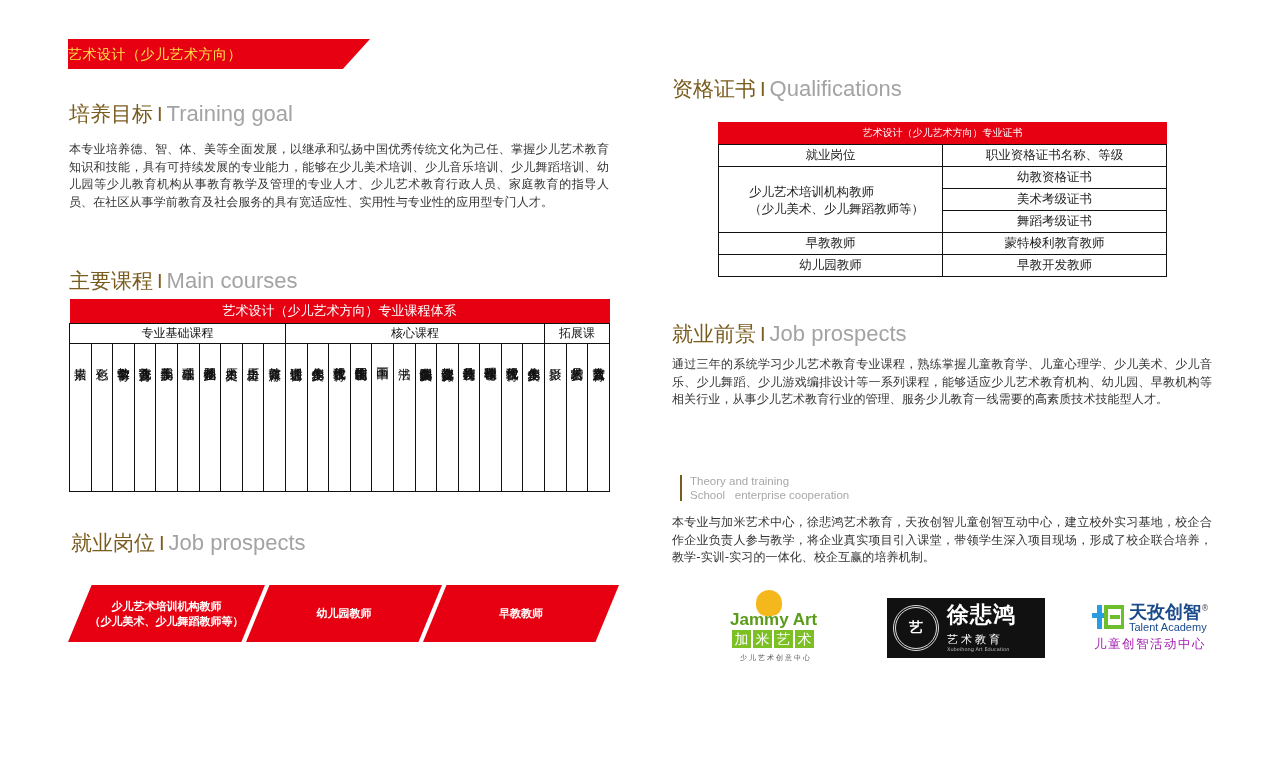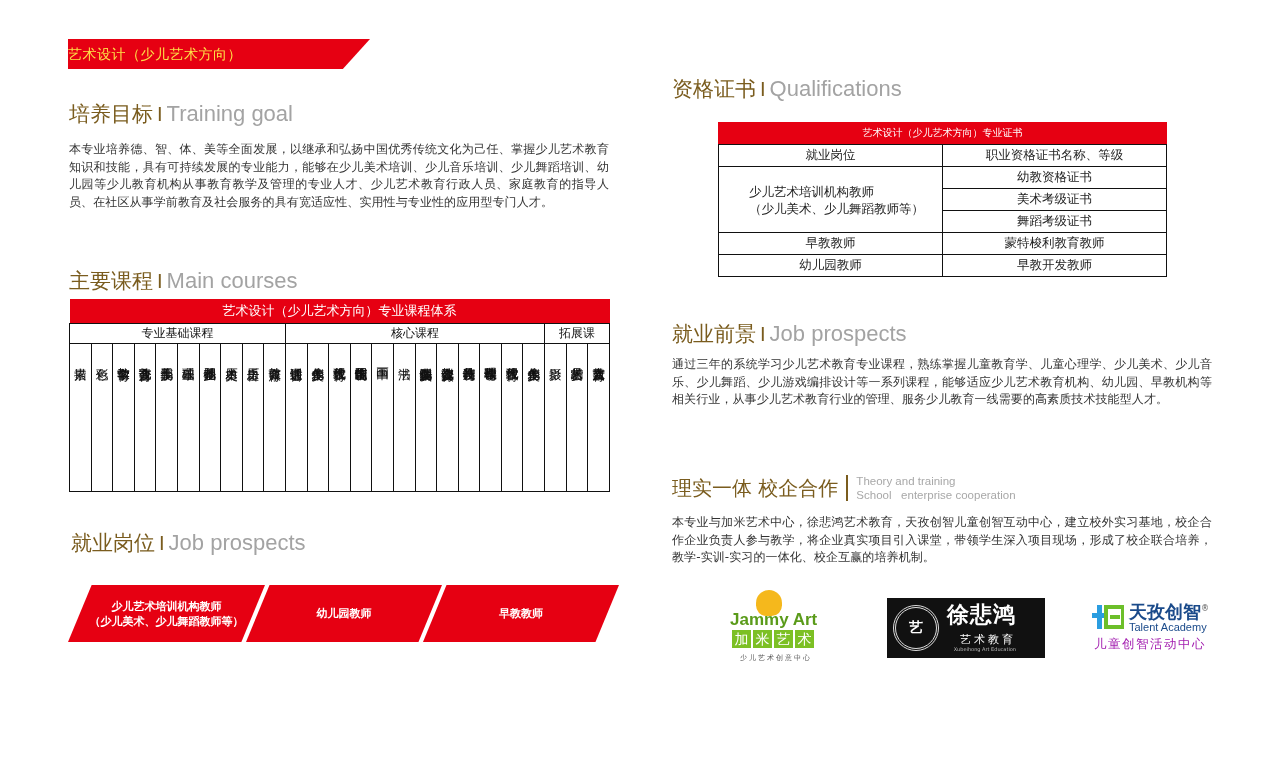--- a/index.html
+++ b/index.html
@@ -66,21 +66,21 @@
   
   .logo-jammy { left: 728px; top: 590px; width: 96px; height: 80px; }
   .jammy-en { color: #5a9b1a; font-family: "Liberation Sans", sans-serif; font-size: 17px; font-weight: bold; position: absolute; top: 20px; left: 2px; white-space: nowrap; }
   .jammy-figure { position: absolute; left: 28px; top: 0; width: 26px; height: 26px; background: #f5b81c; border-radius: 50% 50% 40% 40%; }
   .jammy-cn { position: absolute; top: 40px; left: 4px; display: flex; gap: 2px; }
   .jammy-cn span { background: #7cc024; color: #fff; width: 19px; height: 18px; text-align: center; font-size: 14px; line-height: 18px; }
   .jammy-sub { position: absolute; top: 63px; left: 12px; font-size: 7px; color: #555; letter-spacing: 2px; white-space: nowrap; }
 
   .logo-xu { left: 887px; top: 598px; width: 158px; height: 60px; background: #111; color: #fff; display: flex; align-items: center; padding-left: 6px; }
   .xu-emblem { width: 46px; height: 46px; border: 3px double #ddd; border-radius: 50%; display: flex; align-items: center; justify-content: center; font-size: 14px; font-weight: bold; }
-  .xu-text { margin-left: 8px; text-align: right; }
+  .xu-text { margin-left: 8px; text-align: left; }
   .xu-main { font-size: 22px; font-weight: bold; line-height: 24px; letter-spacing: 1px; }
   .xu-sub { font-size: 11px; line-height: 13px; letter-spacing: 3px; margin-top: 6px; }
   .xu-en { font-size: 5px; color: #bbb; line-height: 7px; }
 
   .logo-talent { left: 1092px; top: 600px; width: 140px; height: 55px; }
   .talent-icon { position: absolute; left: 0; top: 5px; width: 32px; height: 24px; }
   .talent-cn { position: absolute; left: 37px; top: 0; font-size: 18px; font-weight: bold; color: #1a4a8a; white-space: nowrap; }
   .talent-cn sup { font-size: 8px; color: #555; font-weight: normal; }
   .talent-en { position: absolute; left: 37px; top: 21px; font-size: 11px; color: #1a4a8a; font-family: "Liberation Sans", sans-serif; white-space: nowrap; }
   .talent-sub { position: absolute; left: 2px; top: 36px; font-size: 12.5px; color: #a21caf; letter-spacing: 1.5px; white-space: nowrap; }
@@ -194,21 +194,20 @@
   </tbody>
     </table>
 </div>
 
 <div class="abs heading" style="left:672px; top:321px;">
   <span class="cn">就业前景</span><span class="sep">I</span><span class="en">Job prospects</span>
 </div>
 <p class="abs para" style="left:672px; top:356px; width:540px;">通过三年的系统学习少儿艺术教育专业课程，熟练掌握儿童教育学、儿童心理学、少儿美术、少儿音乐、少儿舞蹈、少儿游戏编排设计等一系列课程，能够适应少儿艺术教育机构、幼儿园、早教机构等相关行业，从事少儿艺术教育行业的管理、服务少儿教育一线需要的高素质技术技能型人才。</p>
 
 <div class="abs theory-heading">
-  <span class="cn">理实一体 校企合作</span>
   <span class="bar"></span>
   <span class="en">
     <div>Theory and training</div>
     <div style="white-space:pre;">School   enterprise cooperation</div>
   </span>
 </div>
 <p class="abs para" style="left:672px; top:514px; width:540px;">本专业与加米艺术中心，徐悲鸿艺术教育，天孜创智儿童创智互动中心，建立校外实习基地，校企合作企业负责人参与教学，将企业真实项目引入课堂，带领学生深入项目现场，形成了校企联合培养，教学-实训-实习的一体化、校企互赢的培养机制。</p>
 
 <div class="abs logo-jammy">
   <div class="jammy-figure"></div>

